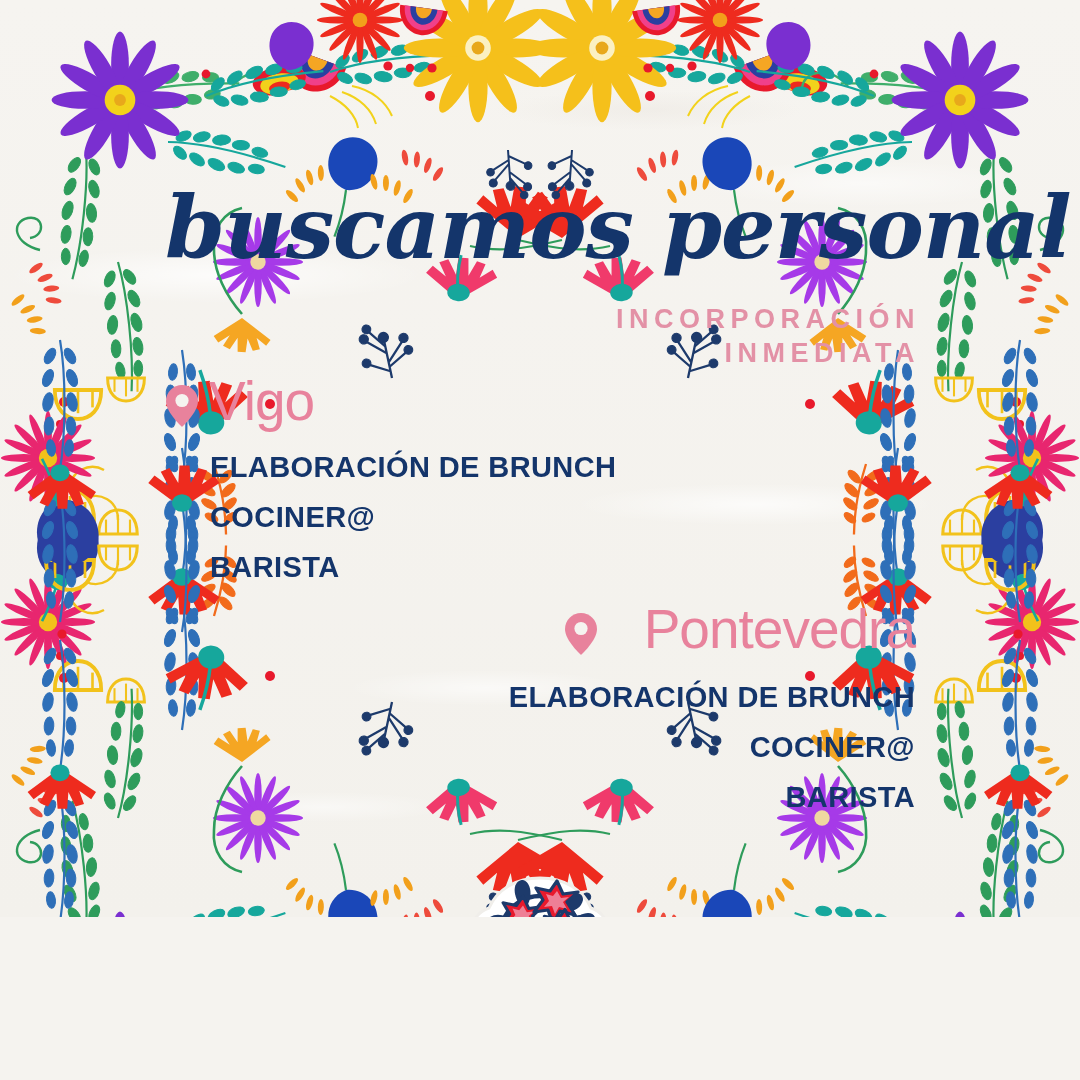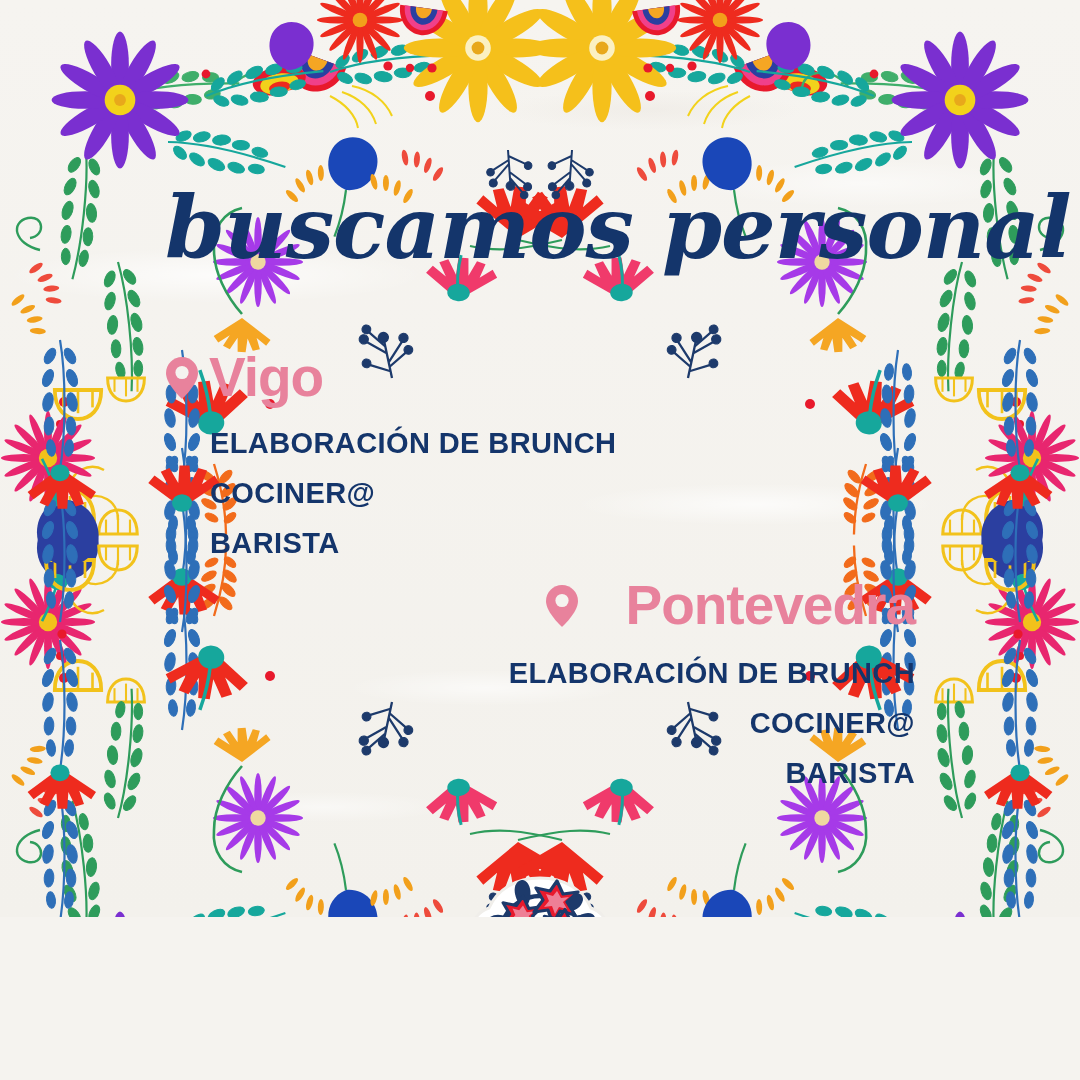--- a/index.html
+++ b/index.html
@@ -46,23 +46,24 @@
     text-align:right;
     font-size:27px;
     font-weight:700;
     letter-spacing:5.5px;
     line-height:1.25;
     text-transform:uppercase;
   }
 
   .city-block{position:absolute;}
   .city-head{
-    display:flex;align-items:center;gap:10px;
-    font-size:55px;font-weight:700;letter-spacing:-1px;
+    display:flex;align-items:flex-end;gap:10px;
+    font-size:55px;font-weight:400;letter-spacing:-1px;
     line-height:1;
+    margin-top:24px;
   }
   .city-head.right{justify-content:flex-end;gap:46px;}
   .pin{flex:0 0 auto;display:block;}
   .roles{margin-top:10px;margin-left:45px;}
   .role{
     font-size:29px;font-weight:800;letter-spacing:.4px;
     line-height:1.72;
     text-transform:uppercase;
     white-space:nowrap;
   }
@@ -460,20 +461,24 @@
     <g transform="translate(1080,0) scale(-1,1)">
       <use href="#sideband" transform="translate(60,340)"></use>
       <use href="#sideband" transform="translate(60,640)"></use>
     </g>
   </svg>
 
   <div id="content">
 
     <div id="title" style="color: rgb(20, 53, 107);">buscamos personal</div>
 
+    <div id="subtitle" style="color: rgb(227, 145, 166);">
+      <div>INCORPORACIÓN</div>
+      <div>INMEDIATA</div>
+    </div>
 
     <div class="city-block" id="vigo">
       <div class="city-head" style="color: rgb(232, 130, 156);">
         <svg class="pin" width="34" height="46" viewBox="0 0 34 46">
           <path d="M17 2 C8.2 2 1 9.2 1 18 C1 29.5 17 44 17 44 C17 44 33 29.5 33 18 C33 9.2 25.8 2 17 2 Z" fill="#E8829C"></path>
           <circle cx="17" cy="17.5" r="6.6" fill="#F5F3EF"></circle>
         </svg>
         <span>Vigo</span>
       </div>
       <div class="roles">

